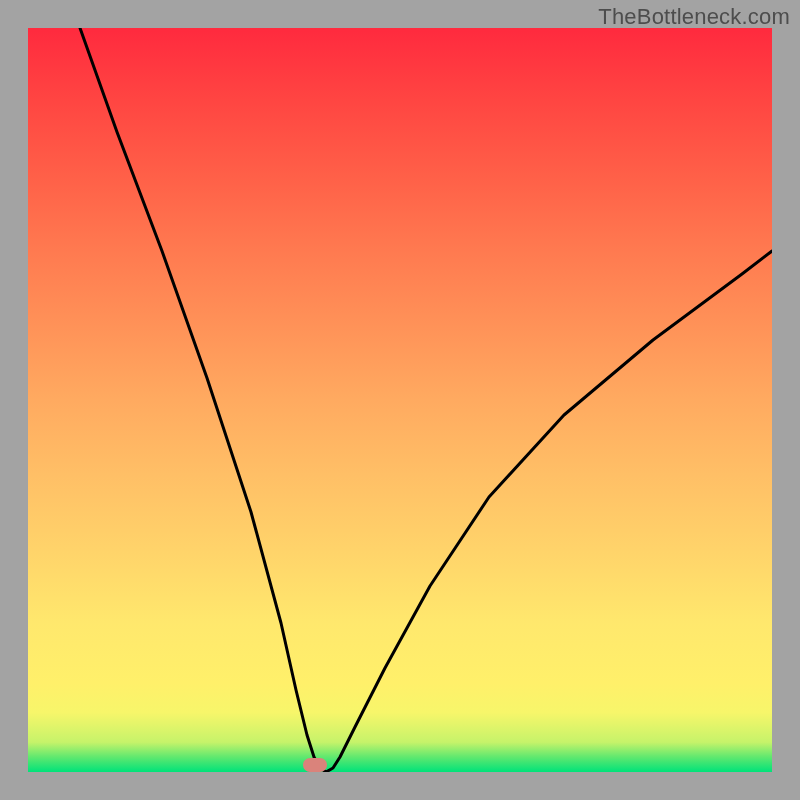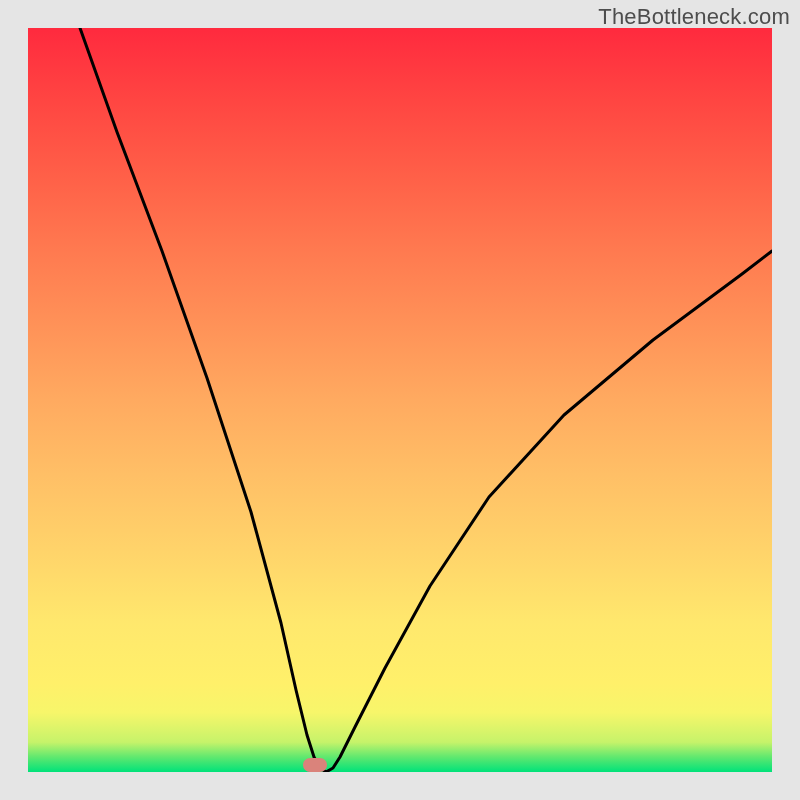--- a/index.html
+++ b/index.html
@@ -10,21 +10,21 @@
     background: #000;
     overflow: hidden;
     font-family: Arial, Helvetica, sans-serif;
   }
   .frame {
     position: absolute;
     left: 0;
     top: 0;
     width: 800px;
     height: 800px;
-    background: #e5e5e5;
+    background: #a3a3a3;
   }
   .plot {
     position: absolute;
     left: 28px;
     top: 28px;
     width: 744px;
     height: 744px;
     
     background: linear-gradient(to top,
       #00e27a 0%,

